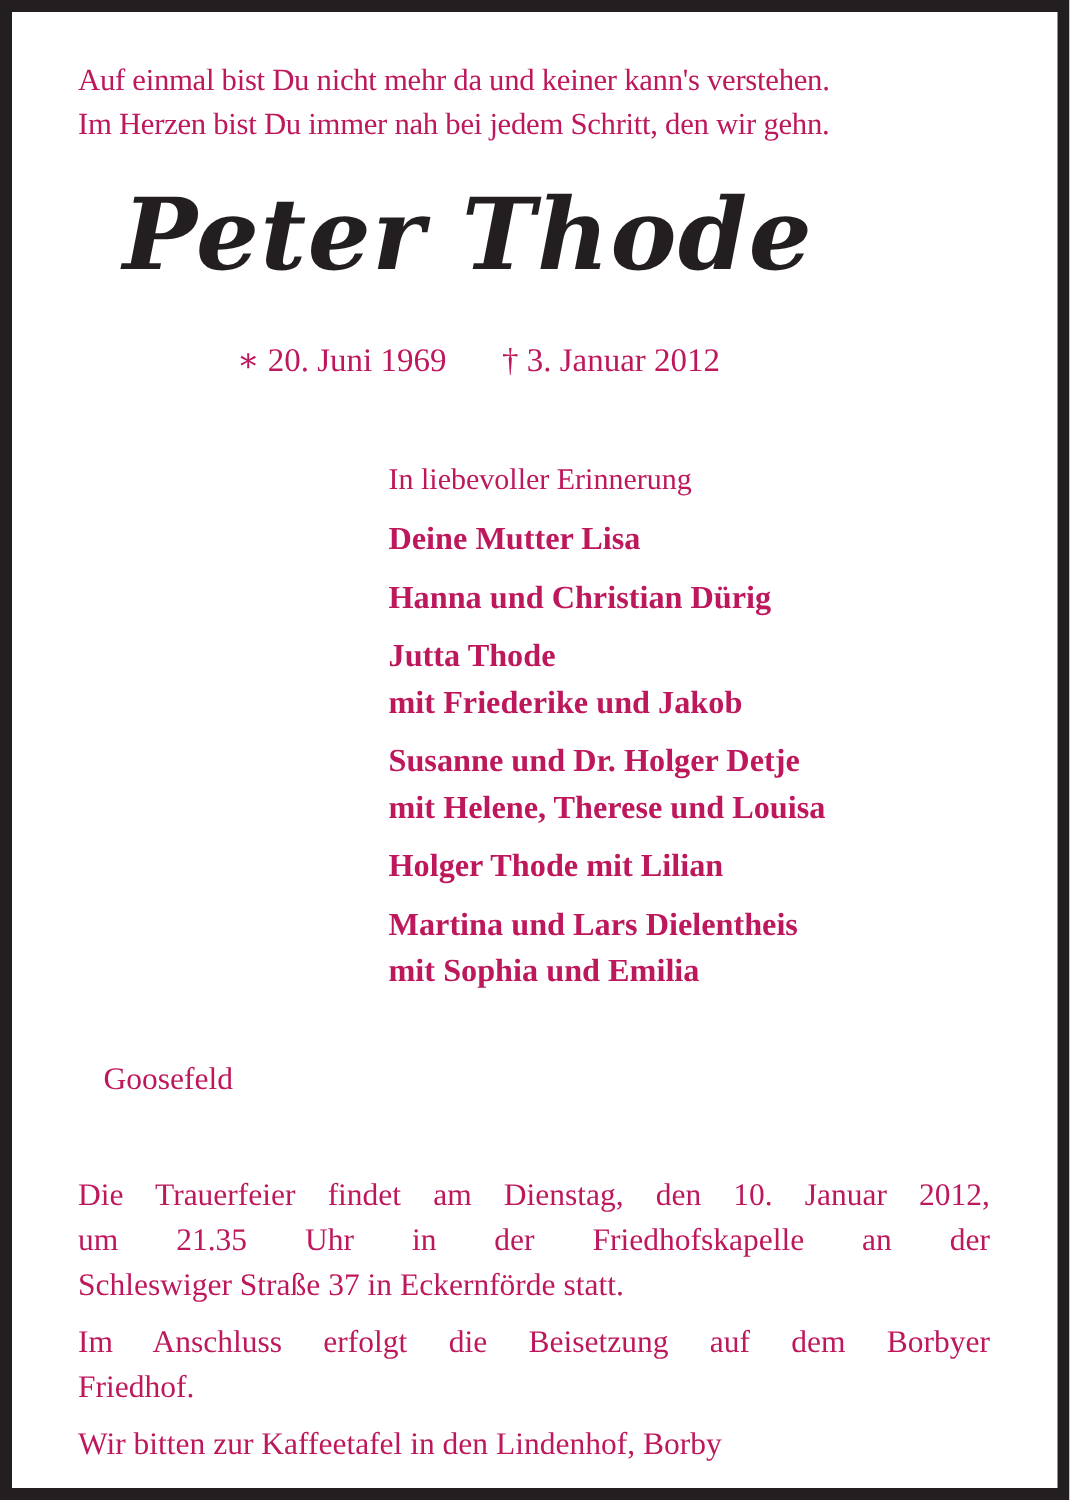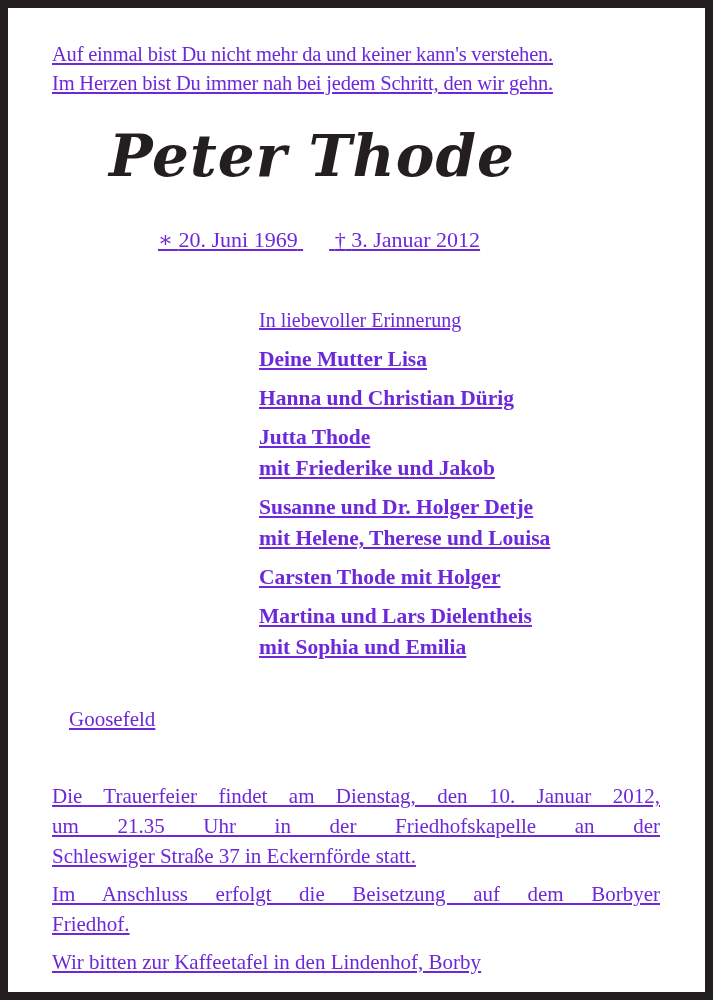--- a/index.html
+++ b/index.html
@@ -20,40 +20,39 @@
       box-sizing: border-box;
       border: 8px solid #231f20;
       background: #ffffff;
     }
     .serif {
       font-family: "DejaVu Serif", "Liberation Serif", serif;
       color: #231f20;
     }
     .lib {
       font-family: "Liberation Serif", "DejaVu Serif", serif;
-      color: #6d28d9;
-      text-decoration: underline;
+      color: #be185d;
     }
     .poem {
       position: absolute;
       left: 52px;
       top: 40px;
       width: 620px;
       font-size: 20.5px;
       line-height: 29px;
       letter-spacing: -0.2px;
     }
     .poem div { white-space: nowrap; }
     .name {
       position: absolute;
       left: 0;
       width: 624px;
       top: 116px;
       text-align: center;
-      font-size: 58px;
+      font-size: 66px;
       font-style: italic;
       font-weight: bold;
       letter-spacing: 1px;
       line-height: 80px;
     }
     .dates {
       position: absolute;
       left: 158px;
       top: 224px;
       font-size: 22px;
@@ -135,21 +134,21 @@
   </div>
   <div class="group">
     <div>Jutta Thode</div>
     <div>mit Friederike und Jakob</div>
   </div>
   <div class="group">
     <div>Susanne und Dr. Holger Detje</div>
     <div>mit Helene, Therese und Louisa</div>
   </div>
   <div class="group">
-    <div>Carsten Thode mit Holger</div>
+    <div>Holger Thode mit Lilian</div>
   </div>
   <div class="group">
     <div>Martina und Lars Dielentheis</div>
     <div>mit Sophia und Emilia</div>
   </div>
 </div>
 
 <div class="place lib">Goosefeld</div>
 
 <div class="ceremony lib">

